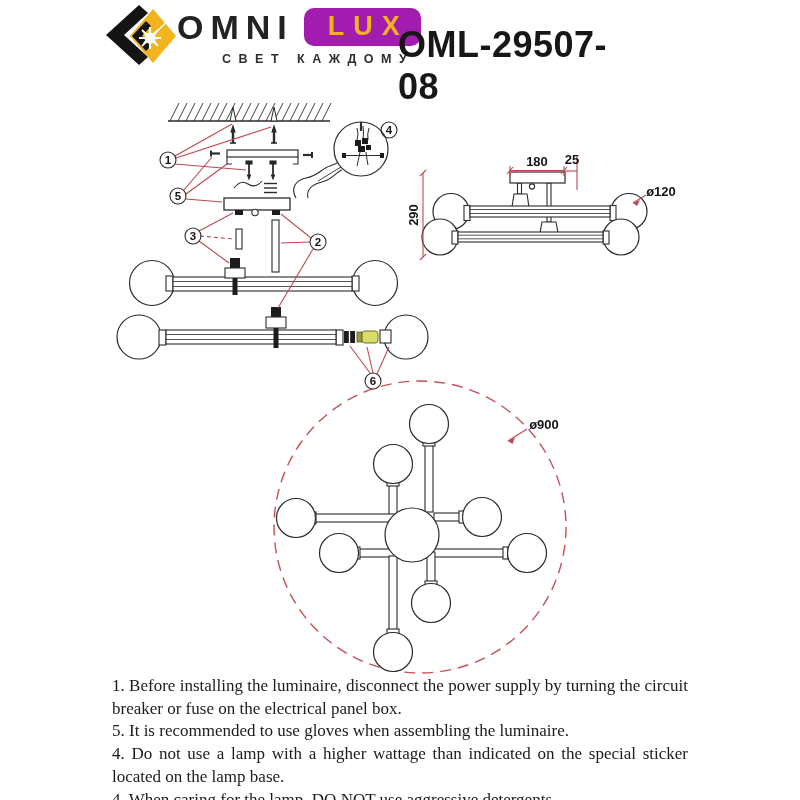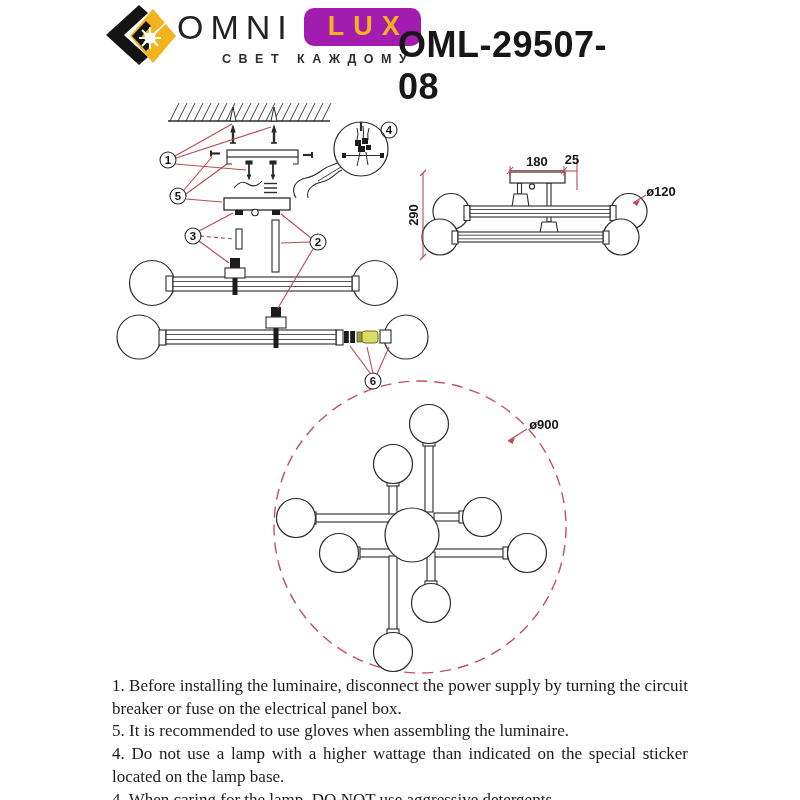--- a/index.html
+++ b/index.html
@@ -4,21 +4,21 @@
 <style>
   * { margin:0; padding:0; box-sizing:border-box; }
   html,body { width:800px; height:800px; background:#ffffff; overflow:hidden;
               font-family:"Liberation Sans", sans-serif; }
   #page { position:relative; width:800px; height:800px; background:#fff; }
 
   
   #brand-icon { position:absolute; left:103px; top:2px; width:80px; height:66px; }
   #brand-text { position:absolute; left:177px; top:8px; }
   .brand-row { display:flex; align-items:center; }
-  .brand-omni { font-size:34px; font-weight:400; letter-spacing:7px; color:#222;
+  .brand-omni { font-size:34px; font-weight:700; letter-spacing:7px; color:#222;
                 line-height:36px; }
   .brand-lux-badge { margin-left:10px; background:#a21caf; border-radius:10px;
                      padding:3px 12px 5px 24px; }
   .brand-lux { font-size:27px; font-weight:700; letter-spacing:9px; color:#f0b31c;
                line-height:30px; }
   .brand-tagline { margin-top:6px; font-size:12.5px; font-weight:700;
                    letter-spacing:7.5px; color:#2e2e2e;margin-left:45px; }
   #model-number { position:absolute; left:398px; top:24px; width:250px;
                   font-size:36px; font-weight:700; color:#171717;
                   letter-spacing:0.5px; }

